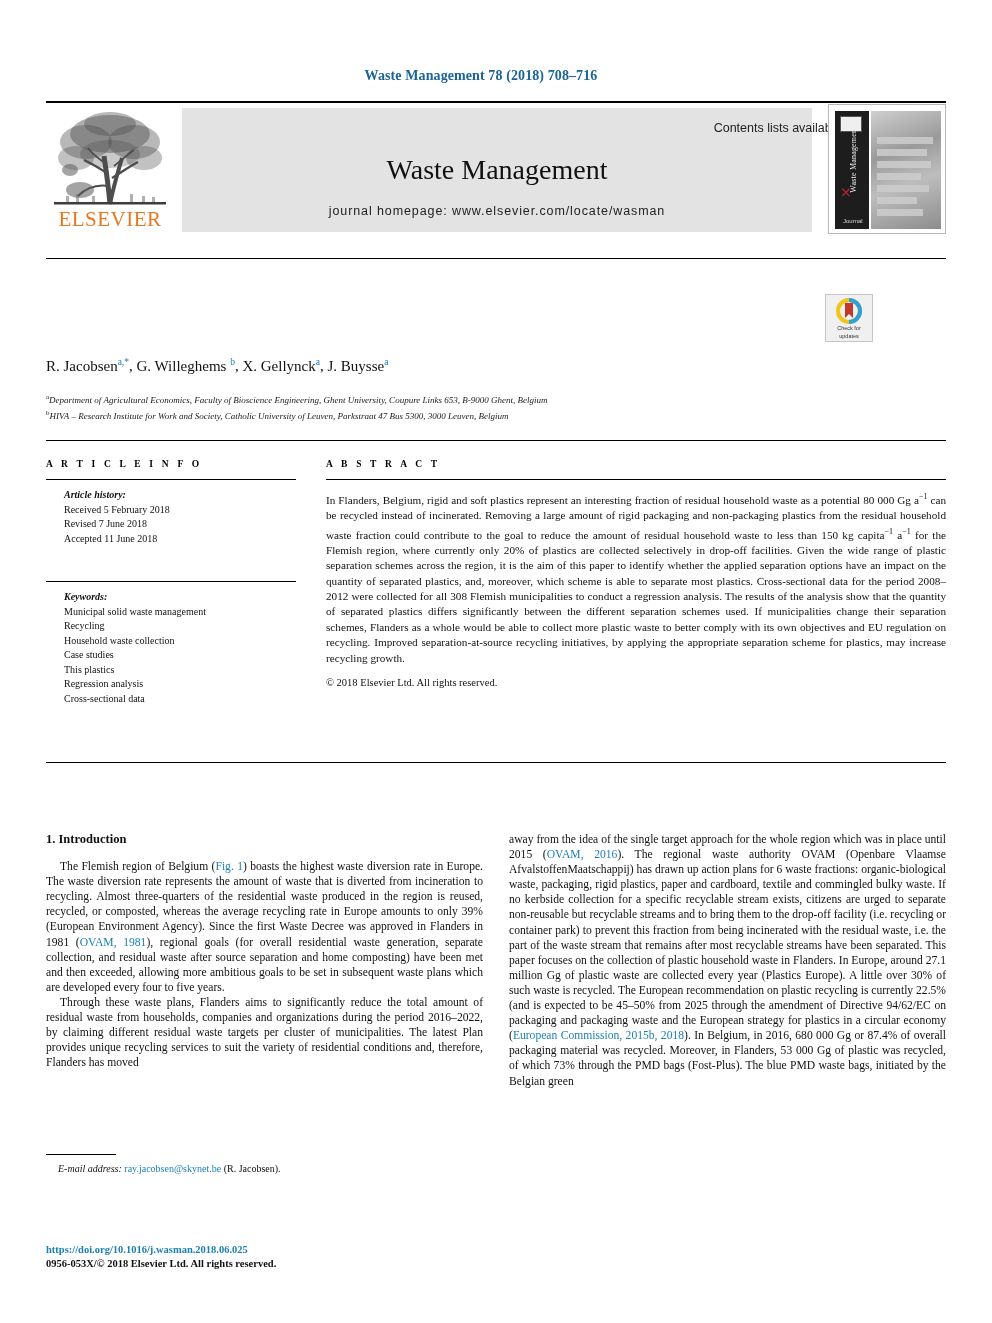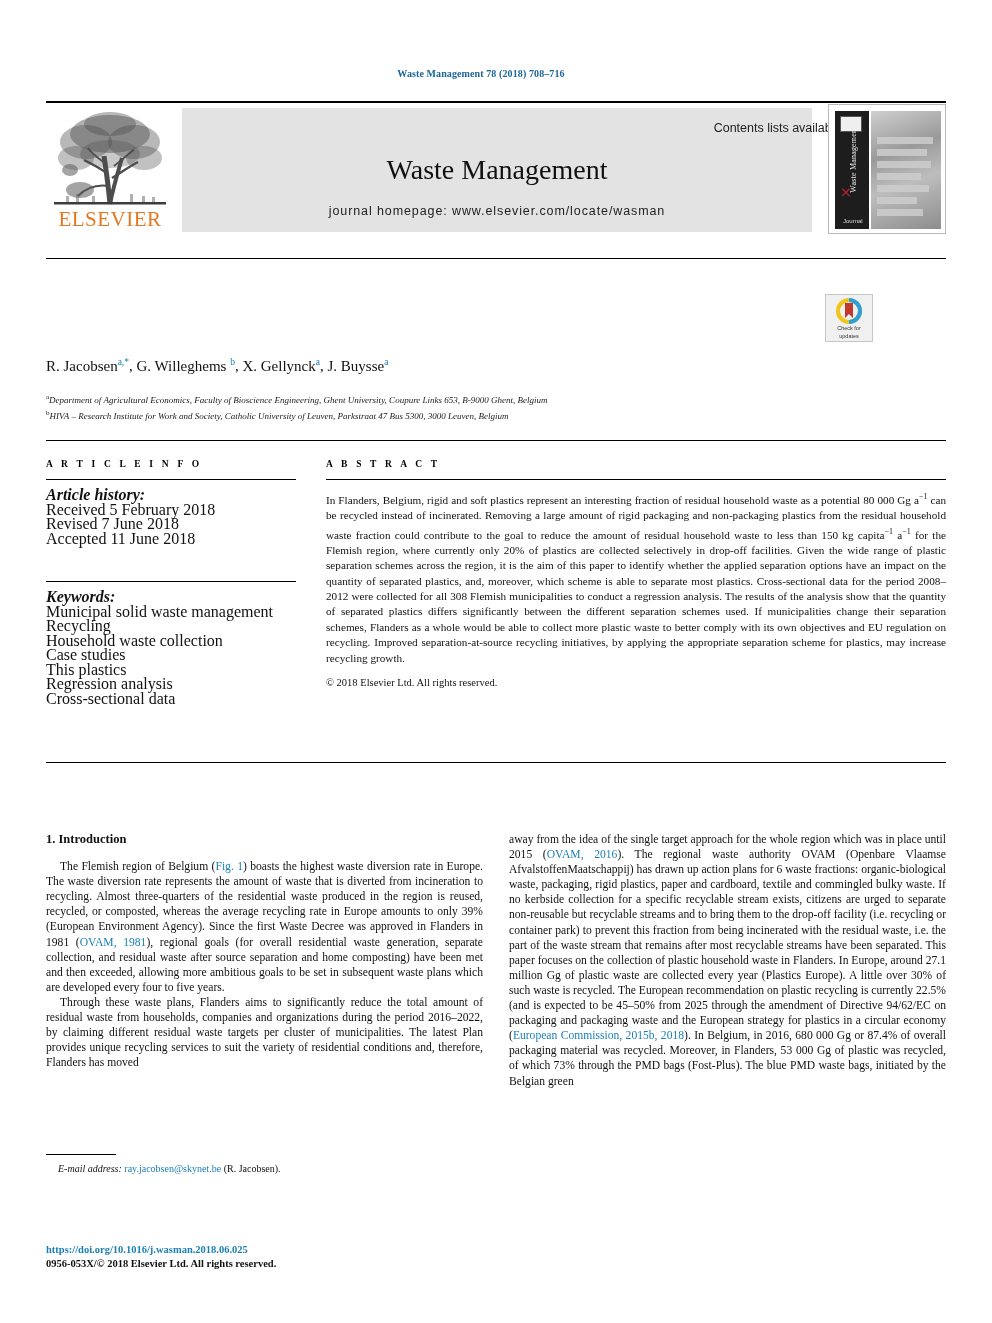--- a/index.html
+++ b/index.html
@@ -25,21 +25,21 @@
 
   
   .running-head {
     position: absolute;
     top: 68px;
     left: 0;
     width: 962px;
     text-align: center;
     font-family: "Liberation Serif", serif;
     font-weight: bold;
-    font-size: 10px;
+    font-size: 14px;
     letter-spacing: 0.1px;
     color: #1a6496;
   }
 
   
   .masthead {
     position: absolute;
     left: 46px;
     top: 101px;
     width: 900px;
@@ -276,23 +276,24 @@
     color: #000;
   }
   .thin-rule {
     height: 1px;
     background: #000;
     margin-top: 10px;
   }
   .info-group {
     margin-top: 8px;
     font-family: "Liberation Serif", serif;
-    font-size: 16px;
+    font-size: 10px;
     line-height: 14.5px;
     color: #111;
+    margin-left: 18px;
   }
   .info-group .lbl {
     font-style: italic;
     font-weight: bold;
   }
   .kw-rule {
     height: 1px;
     background: #000;
     margin-top: 35px;
   }

